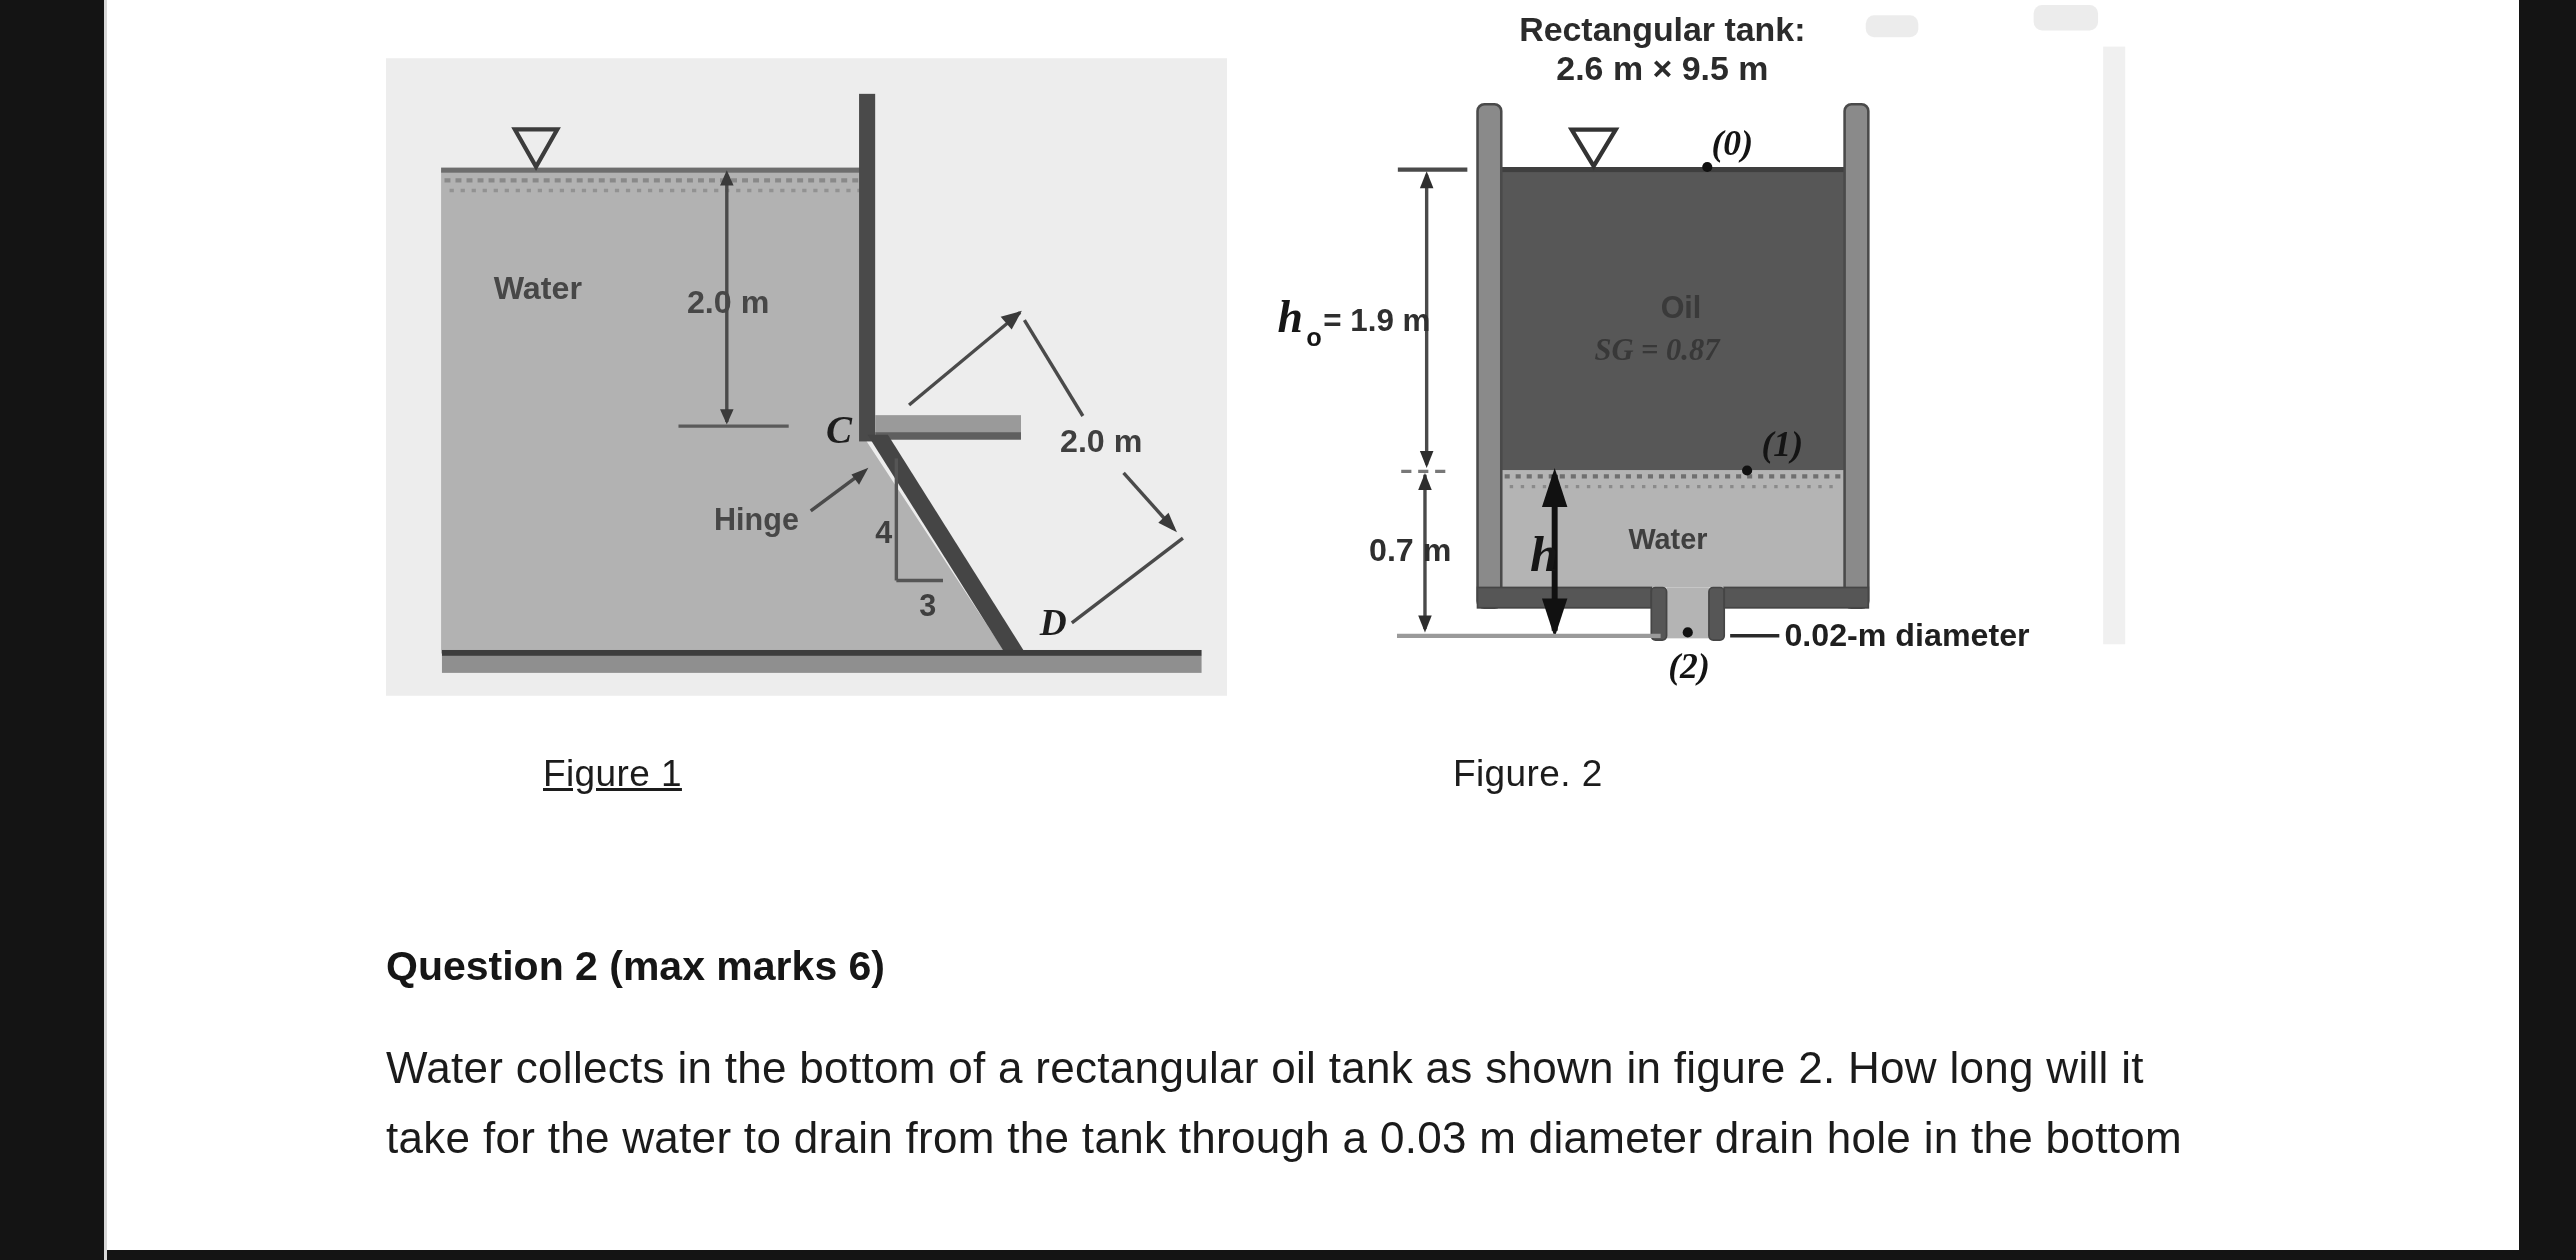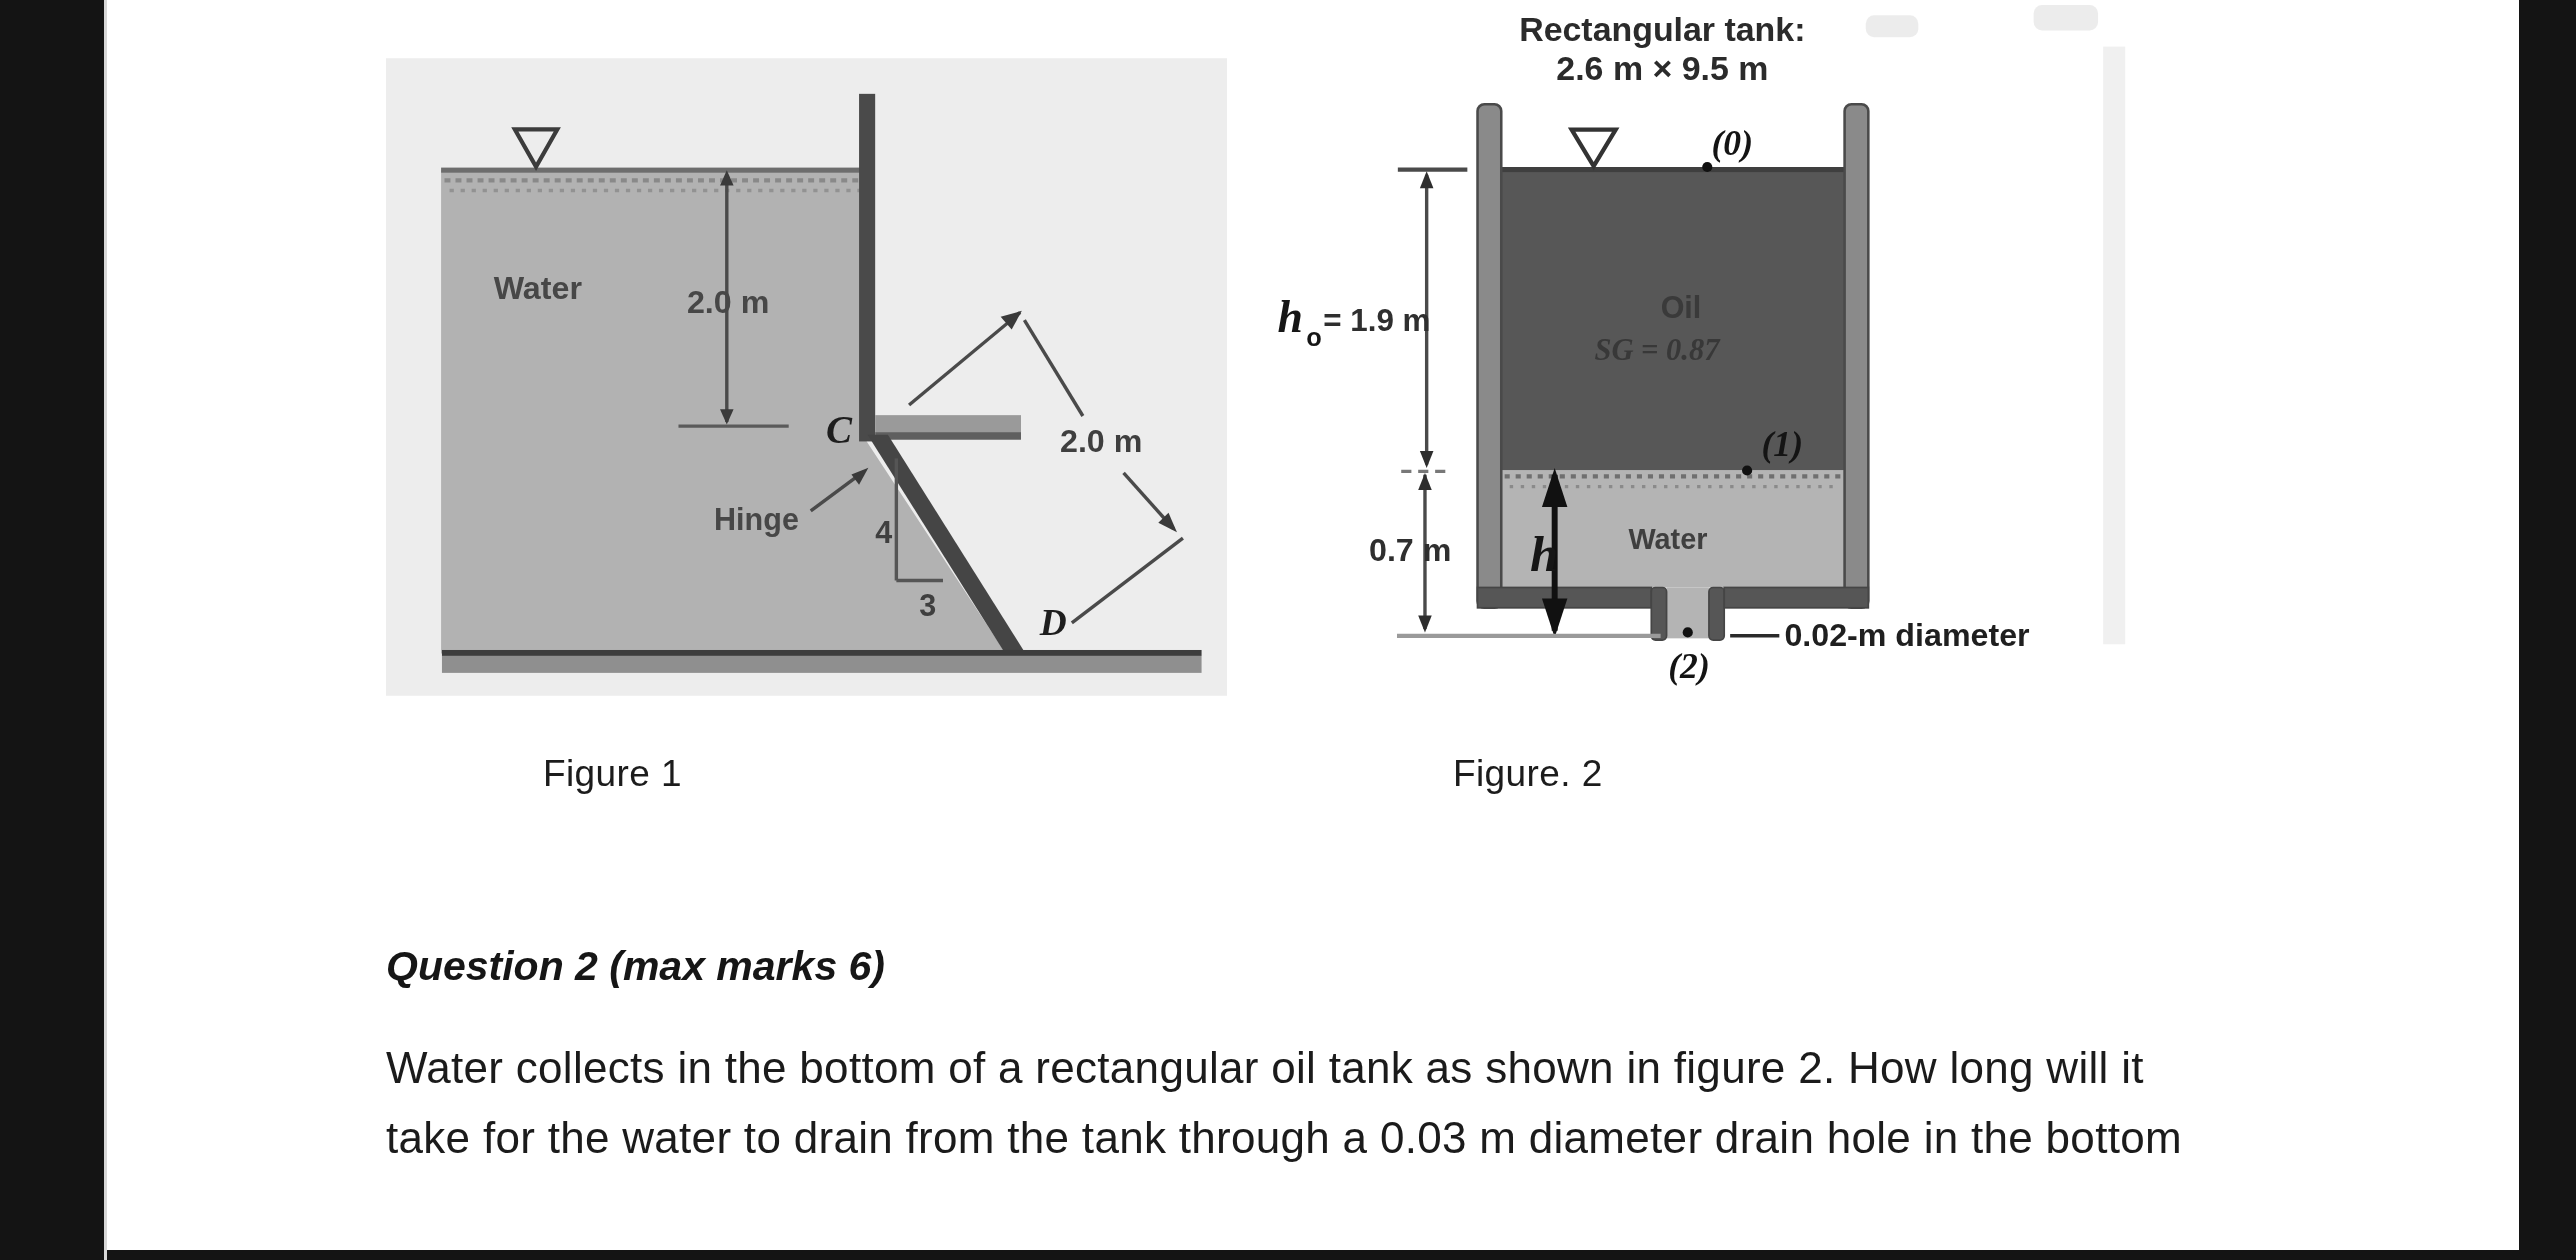--- a/index.html
+++ b/index.html
@@ -11,24 +11,24 @@
   #frame-left{left:0;top:0;width:104px;height:1260px;}
   #frame-right{left:2519px;top:0;width:57px;height:1260px;}
   #frame-bottom{left:0;top:1250px;width:2576px;height:10.2px;}
   .page-edge{position:absolute;left:104px;top:0;width:2.5px;height:1260px;background:#d7d7d7;}
   svg{position:absolute;display:block;}
   #fig1-svg{left:386px;top:58px;}
   #fig2-svg{left:1255px;top:0px;}
   .caption{
     position:absolute;font-size:37px;color:#1c1c1c;letter-spacing:0.4px;
   }
-  #caption-fig1{left:543px;top:753px;}
+  #caption-fig1{left:543px;top:753px;text-decoration:underline;}
   #caption-fig2{left:1453px;top:753px;}
   #question-heading{
-    position:absolute;left:386px;top:943px;font-size:41px;font-weight:700;color:#161616;font-style:italic;
+    position:absolute;left:386px;top:943px;font-size:41px;font-weight:700;color:#161616;
   }
   #question-body{
     position:absolute;left:386px;top:1042px;font-size:44px;color:#1b1b1b;letter-spacing:0.3px;
   }
   #question-body .qline{height:70px;line-height:51px;white-space:nowrap;}
   text{font-family:"Liberation Sans",sans-serif;}
   .serifit{font-family:"Liberation Serif",serif;font-style:italic;font-weight:700;}
 </style>
 </head>
 <body>

